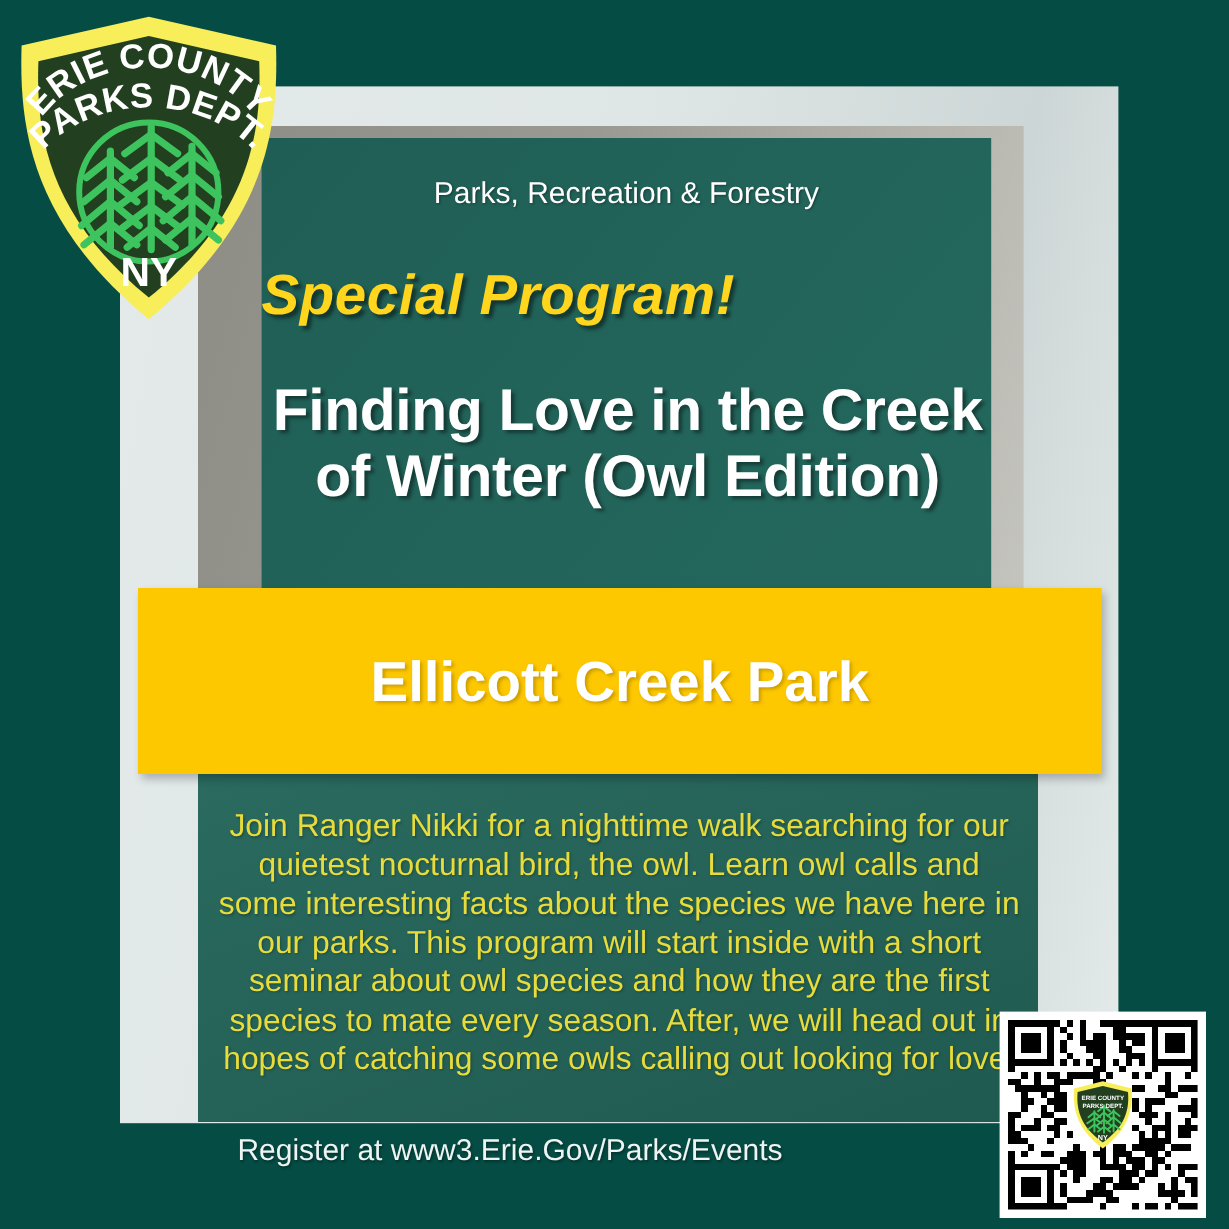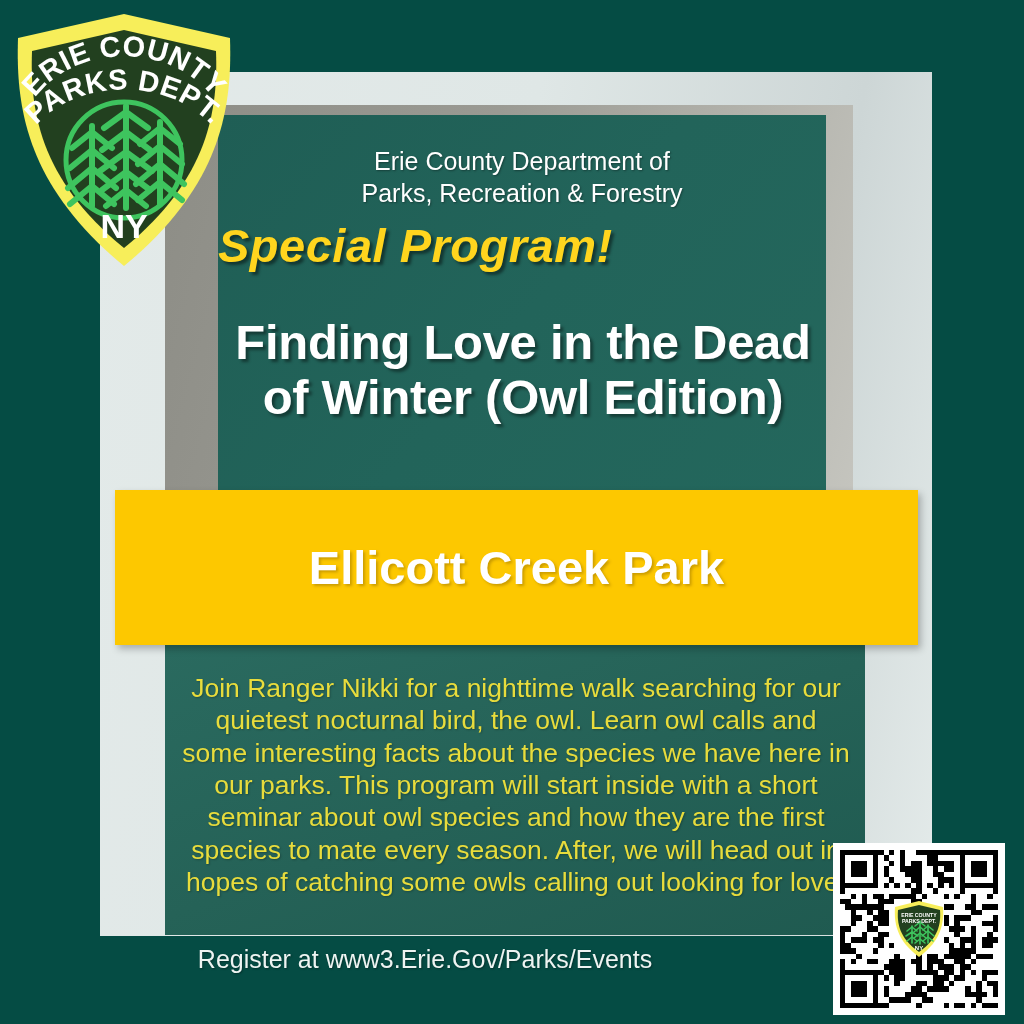--- a/index.html
+++ b/index.html
@@ -101,28 +101,27 @@
 </style>
 </head>
 <body>
 
 <div class="frame-white"></div>
 <div class="frame-gray"></div>
 <div class="panel-top"></div>
 <div class="panel-bottom"></div>
 
 <div class="dept">
-  <div>Erie County Department of</div>
   <div>Parks, Recreation &amp; Forestry</div>
 </div>
 
 <div class="special">Special Program!</div>
 
 <div class="title">
-  <div>Finding Love in the Dead</div>
+  <div>Finding Love in the Creek</div>
   <div>of Winter (Owl Edition)</div>
 </div>
 
 <div class="banner">
   <div class="place">Ellicott Creek Park</div>
 </div>
 
 <div class="body-text">Join Ranger Nikki for a nighttime walk searching for our quietest nocturnal bird, the owl. Learn owl calls and some interesting facts about the species we have here in our parks. This program will start inside with a short seminar about owl species and how they are the first species to mate every season. After, we will head out in hopes of catching some owls calling out looking for love!</div>
 
 <div class="register">Register at www3.Erie.Gov/Parks/Events</div>

